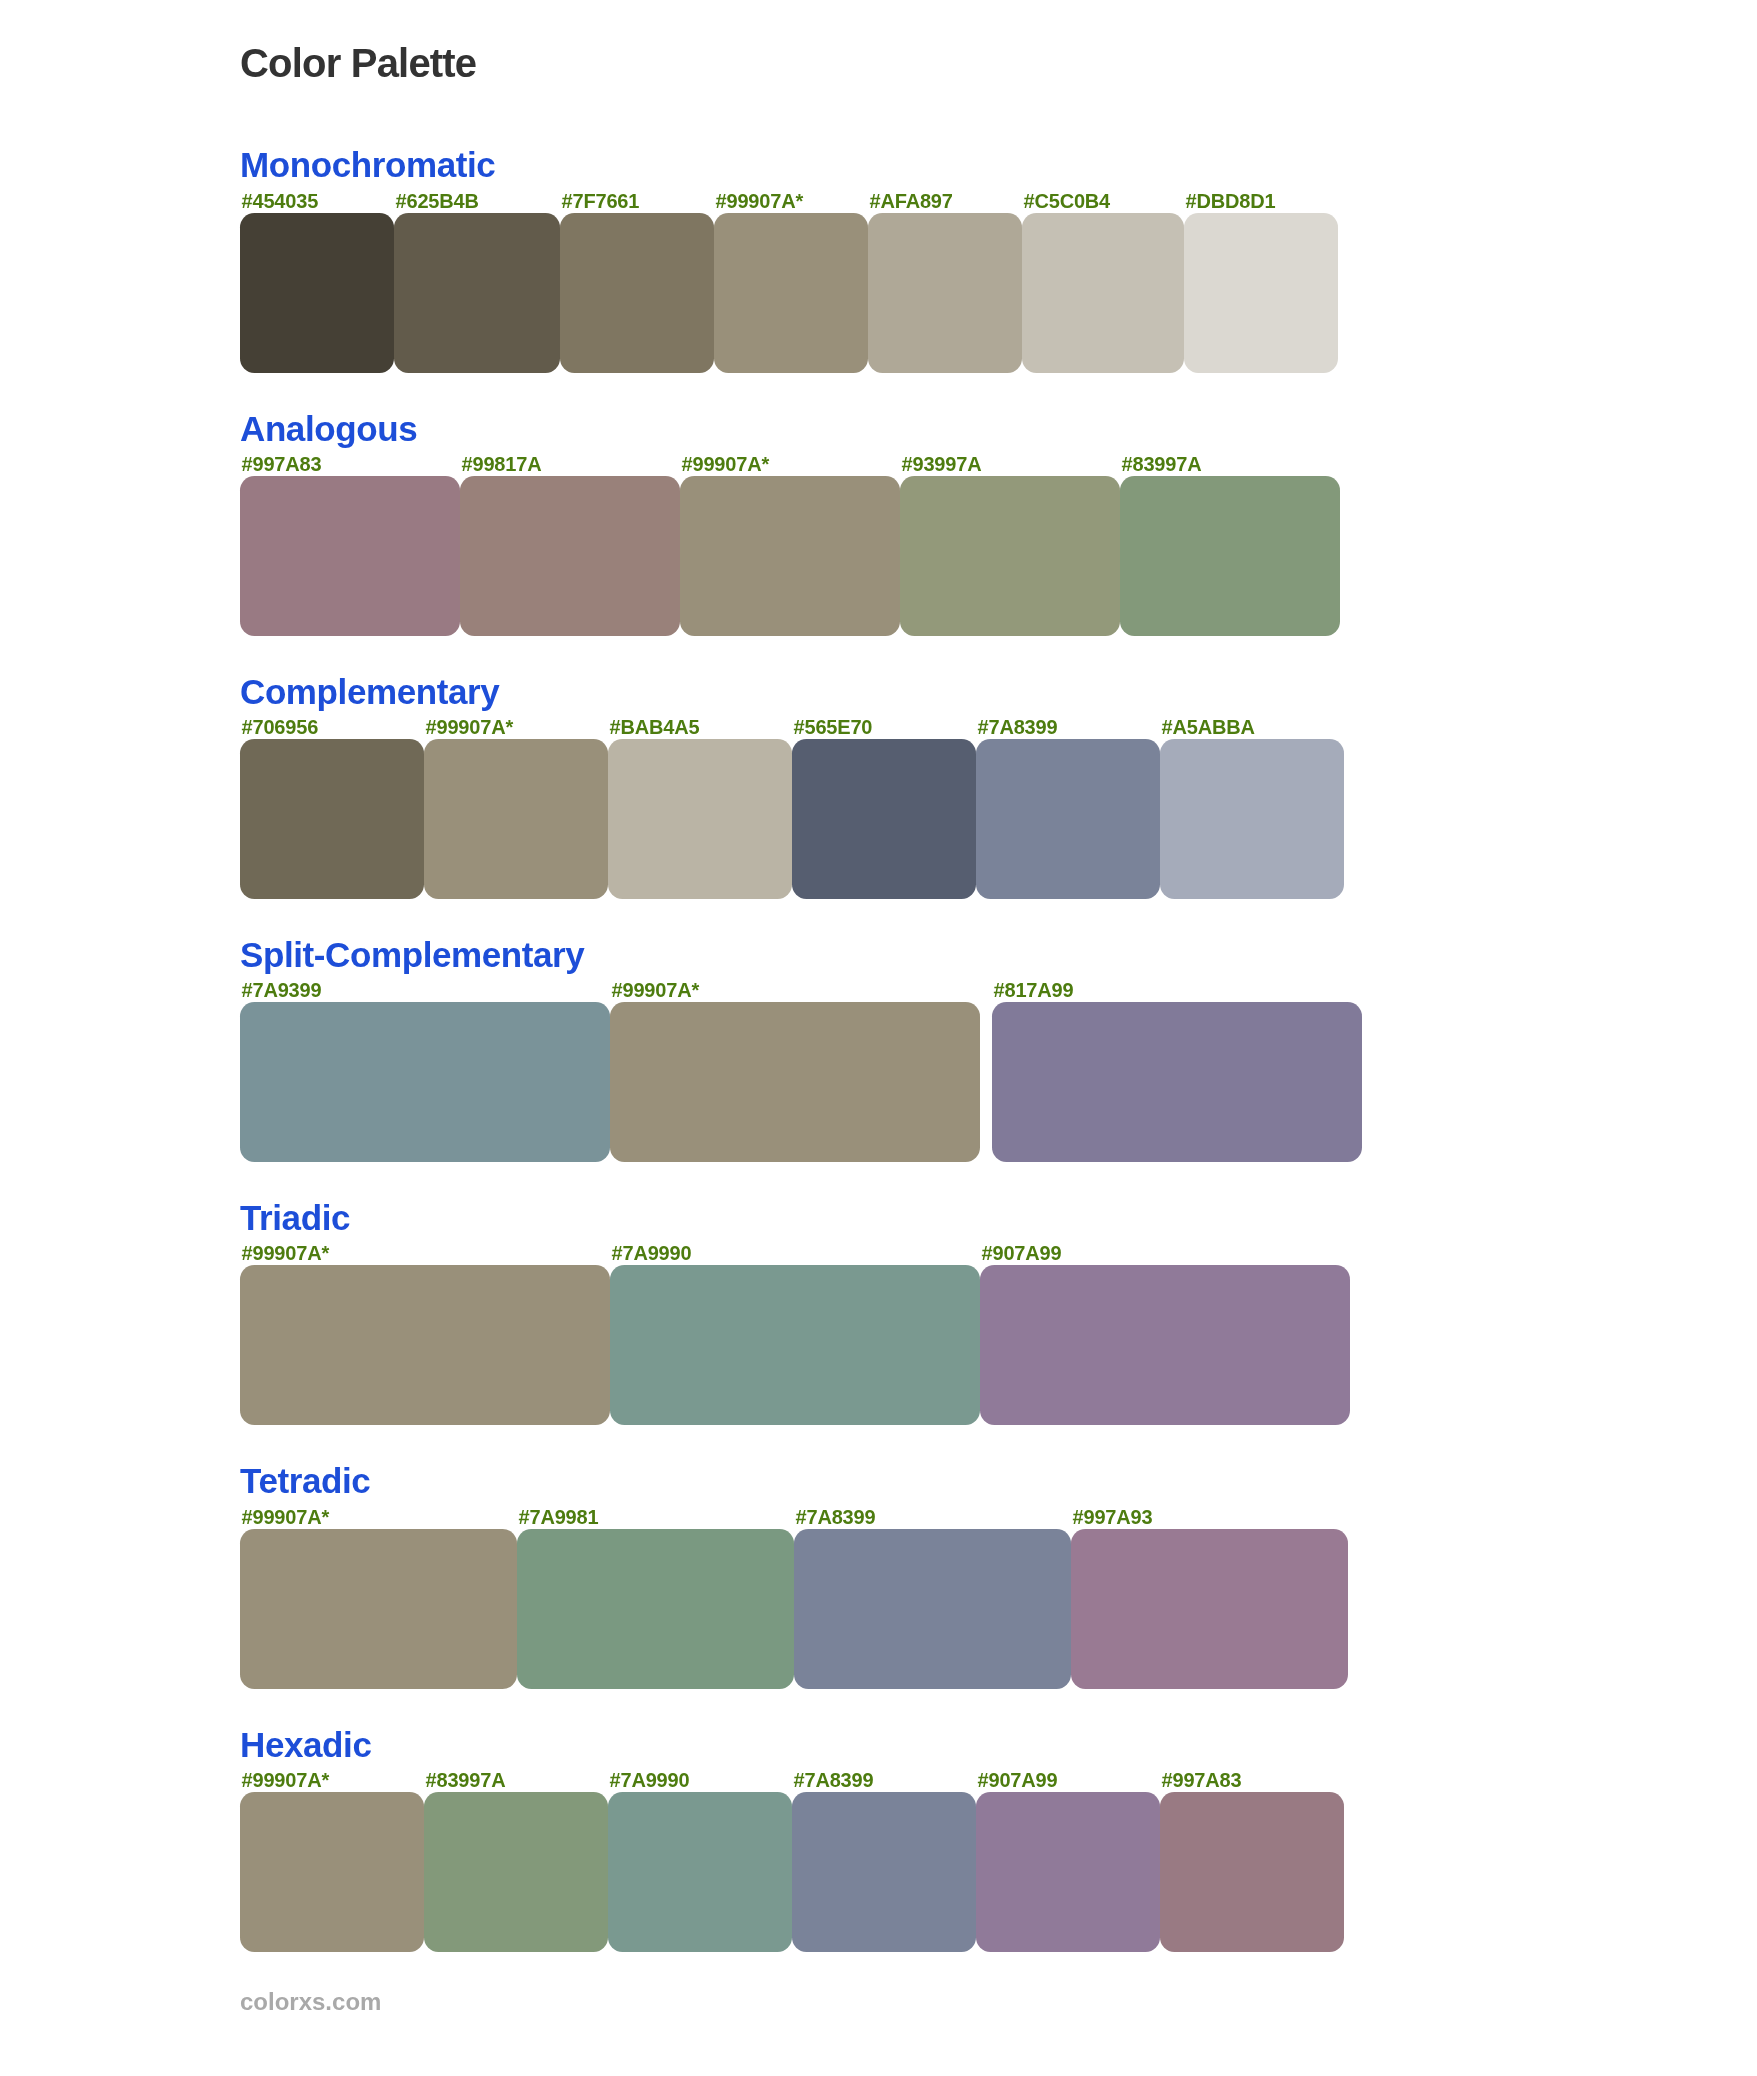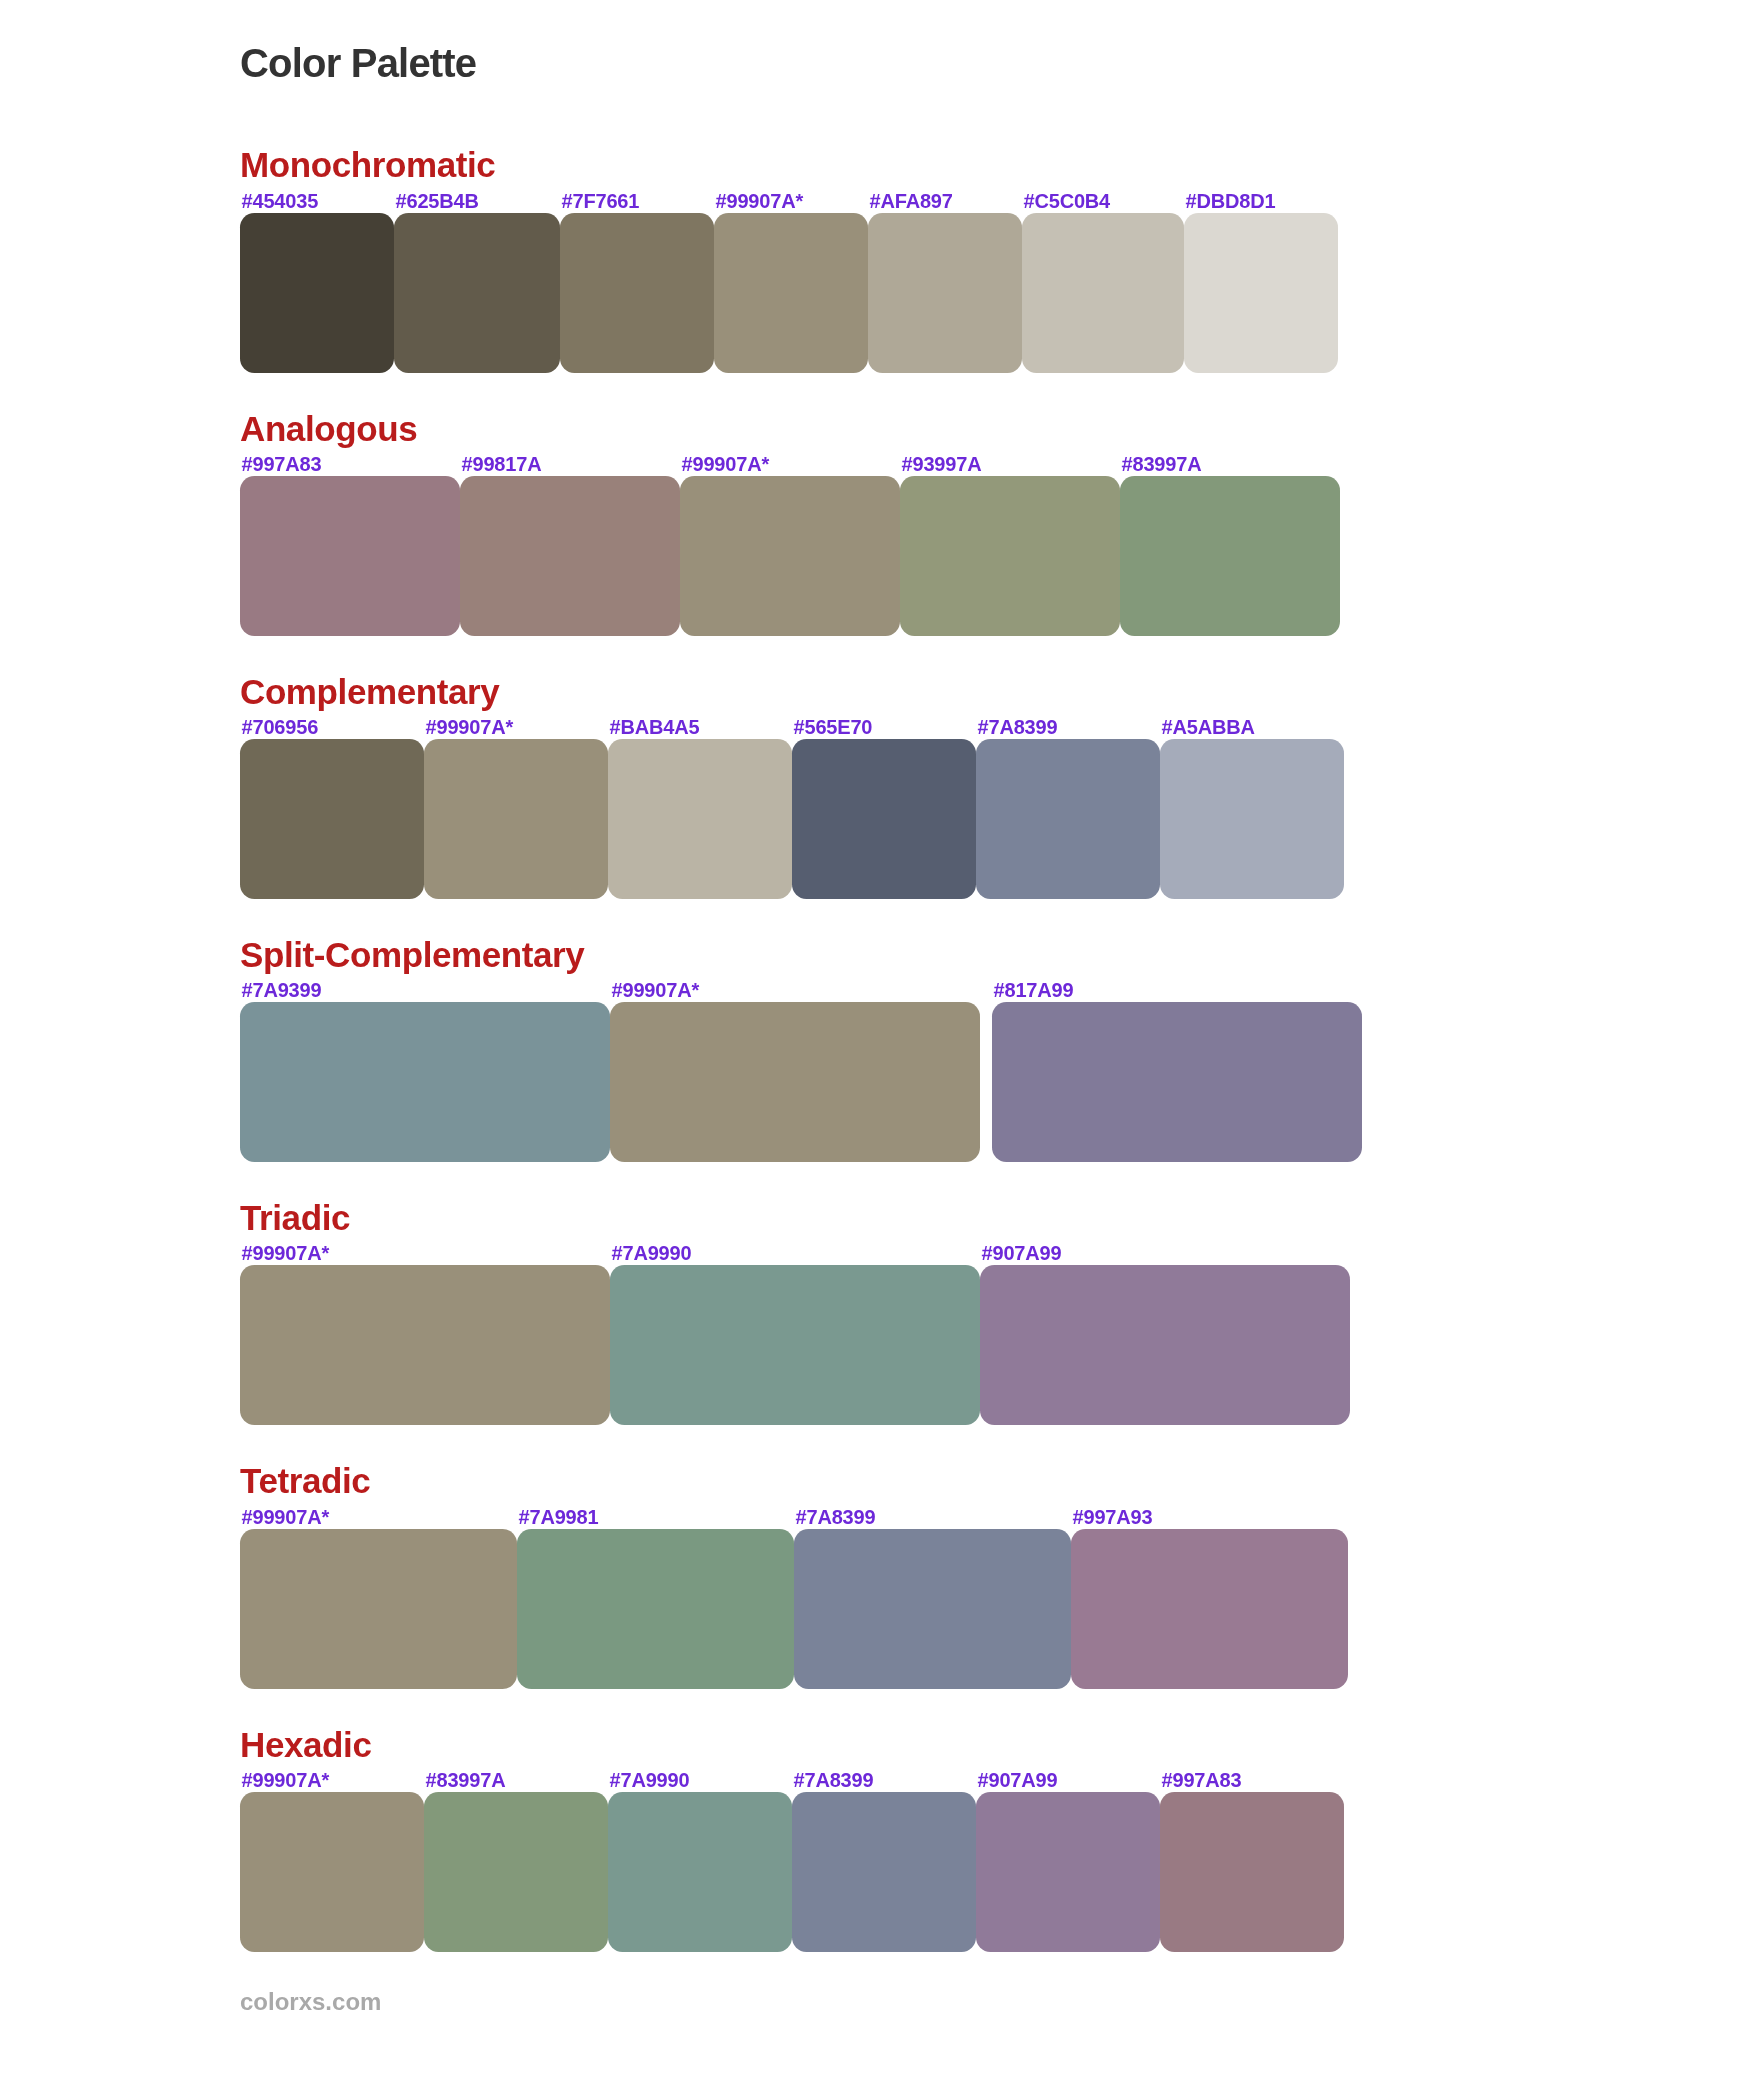--- a/index.html
+++ b/index.html
@@ -14,27 +14,27 @@
     font-size:51px;font-weight:700;color:#222222;
     margin:0;line-height:1;letter-spacing:-1.2px;
   }
   .page-subtitle{
     font-size:40px;font-weight:700;color:#333333;
     margin:22.4px 0 0 0;line-height:1;letter-spacing:-0.8px;
   }
   .sections{margin-top:61px;}
   .palette-section{margin-bottom:35px;}
   .section-title{
-    font-size:35px;font-weight:700;color:#b91c1c;
+    font-size:35px;font-weight:700;color:#1d4ed8;
     margin:0 0 3.2px 0;line-height:41px;letter-spacing:-0.4px;
   }
   .swatch-row{display:flex;align-items:flex-start;}
   .swatch-col{flex:0 0 auto;}
   .swatch-hex{
-    font-size:20px;font-weight:700;color:#6d28d9;
+    font-size:20px;font-weight:700;color:#4d7c0f;
     line-height:24px;padding-left:1.6px;letter-spacing:-0.2px;
     white-space:nowrap;
   }
   .swatch-block{height:160px;border-radius:14.4px;}
   .footer{margin-top:6.4px;}
   .footer-link{
     font-size:24px;font-weight:700;color:#a9a9a9;line-height:29px;
   }
 </style>
 </head>

